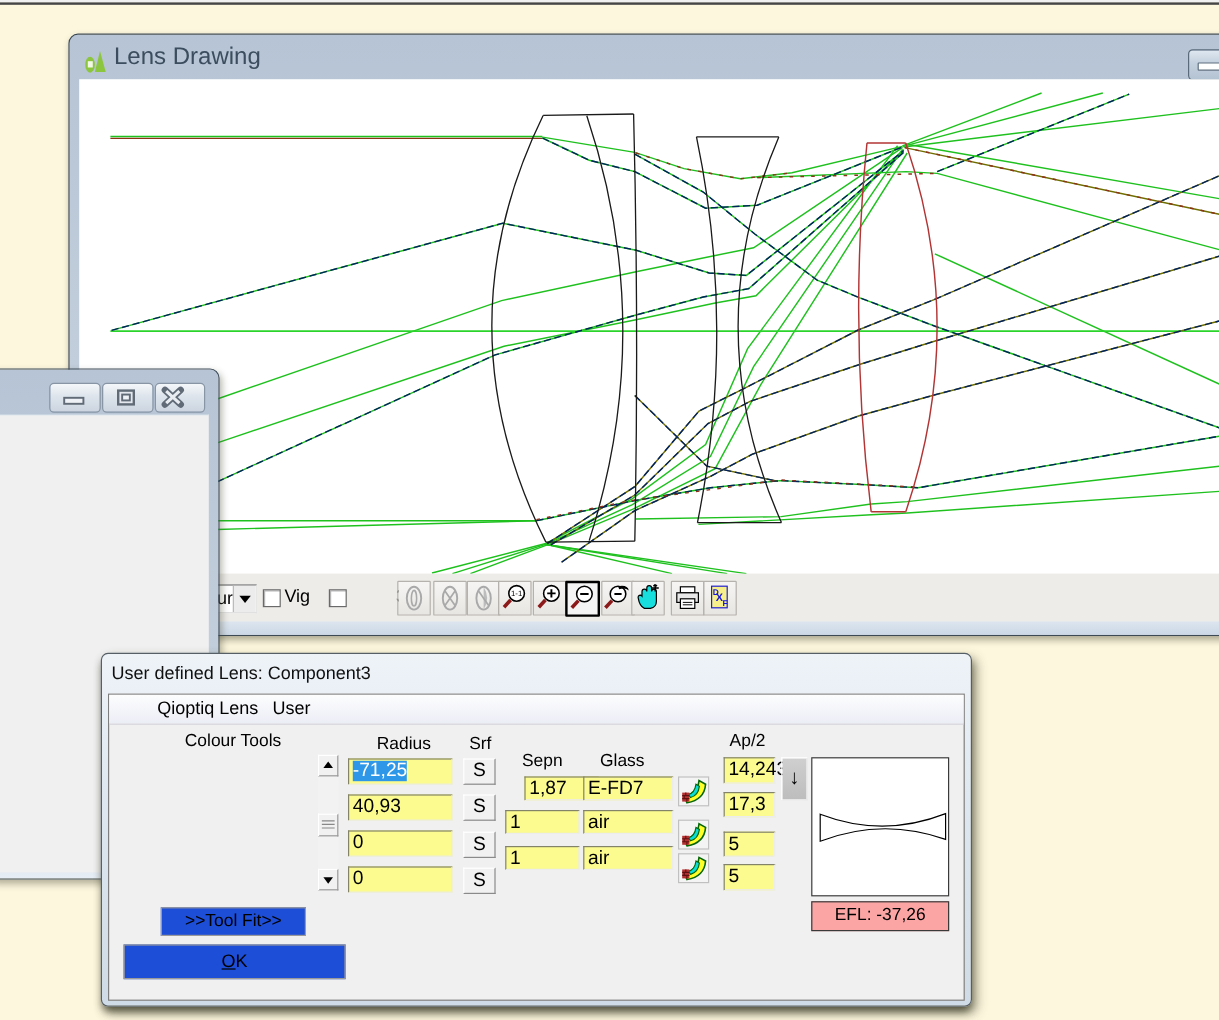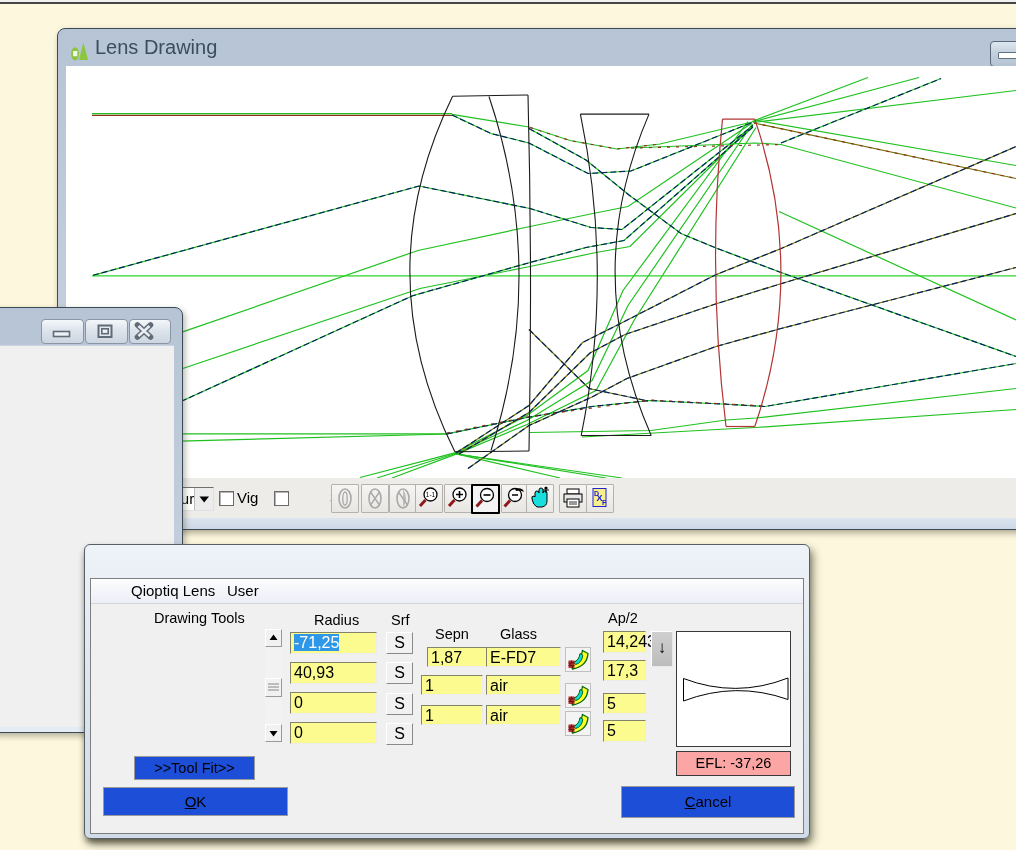--- a/index.html
+++ b/index.html
@@ -236,26 +236,27 @@
     <rect x="12.5" y="12.5" width="16" height="5" fill="#eef1f5" stroke="#606b77" stroke-width="1.6"></rect>
     <rect x="57.5" y="6.5" width="13" height="11.5" fill="#e4e8ee" stroke="#606b77" stroke-width="2"></rect>
     <rect x="60.8" y="9.8" width="6.4" height="4.9" fill="#eef1f5" stroke="#606b77" stroke-width="1.6"></rect>
     <path d="M96.5 6 L109.5 18 M109.5 6 L96.5 18" stroke="#606b77" stroke-width="5.6" stroke-linecap="round"></path>
     <path d="M97.5 7 L108.5 17 M108.5 7 L97.5 17" stroke="#e9edf2" stroke-width="2.6" stroke-linecap="butt"></path>
   </svg>
   <div class="abs" id="lftw-client"></div>
 </div>
 
 <div class="abs" id="dlg">
+  <div class="abs" id="dlg-title">User defined Lens: Component3</div>
   <div class="abs" id="dlg-panel">
     <div class="abs" id="menubar">
         <span style="left:12px;">Qioptiq Lens</span>
         <span style="left:108px;">User</span>
       </div>
-    <div class="lab" style="left:63px;top:31px;">Drawing Tools</div>
+    <div class="lab" style="left:63px;top:31px;">Colour Tools</div>
     <div class="abs" style="left:174px;top:50px;width:17px;height:113px;background:#f2f2f2;">
       <div style="position:absolute;left:0;top:0;width:15px;height:16px;background:#f1f1f1;border:1px solid #999;border-top-color:#fff;border-left-color:#fff;"></div>
       <svg style="position:absolute;left:4px;top:5px;" width="9" height="7" viewBox="0 0 9 7">
           <path d="M4.5 0.5 L8.5 6 L0.5 6 Z" fill="#000"></path>
         </svg>
       <div style="position:absolute;left:0;bottom:0;width:15px;height:16px;background:#f1f1f1;border:1px solid #999;border-top-color:#fff;border-left-color:#fff;"></div>
       <svg style="position:absolute;left:4px;bottom:5px;" width="9" height="7" viewBox="0 0 9 7">
           <path d="M4.5 6.5 L0.5 1 L8.5 1 Z" fill="#000"></path>
         </svg>
       <div style="position:absolute;left:0;top:49px;width:15px;height:17px;background:#f1f1f1;border:1px solid #999;border-top-color:#fff;border-left-color:#fff;"></div>
@@ -267,21 +268,21 @@
     <div class="yfield" style="left:199px;top:53px;width:82px;height:20px;"><span style="background:#2f97e8;color:#fff;">-71,25</span></div>
     <div class="yfield" style="left:199px;top:83px;width:82px;height:20px;">40,93</div>
     <div class="yfield" style="left:199px;top:113px;width:82px;height:20px;">0</div>
     <div class="yfield" style="left:199px;top:143px;width:82px;height:20px;">0</div>
     <div class="lab" style="left:300px;top:33px;">Srf</div>
     <div class="sbtn" style="top:53px;">S</div>
     <div class="sbtn" style="top:83px;">S</div>
     <div class="sbtn" style="top:114px;">S</div>
     <div class="sbtn" style="top:144px;">S</div>
     <div class="lab" style="left:344px;top:47px;">Sepn</div>
-    <div class="yfield" style="left:336px;top:68px;width:57px;height:18px;">1,87</div>
+    <div class="yfield" style="left:346px;top:68px;width:57px;height:18px;">1,87</div>
     <div class="yfield" style="left:330px;top:96px;width:57px;height:18px;">1</div>
     <div class="yfield" style="left:330px;top:126px;width:57px;height:18px;">1</div>
     <div class="lab" style="left:409px;top:47px;">Glass</div>
     <div class="yfield" style="left:395px;top:68px;width:70px;height:18px;">E-FD7</div>
     <div class="yfield" style="left:395px;top:96px;width:70px;height:18px;">air</div>
     <div class="yfield" style="left:395px;top:126px;width:70px;height:18px;">air</div>
     <div class="micon" style="top:68px;"><svg width="24" height="23" viewBox="0 0 24 23">
           <path d="M4 15.5 Q15.5 13.5 16.5 2.5 L22 5.5 Q21 18.5 6.5 21 Z" fill="#ffff29" stroke="#056605" stroke-width="1.3"></path>
           <path d="M7.5 14.2 Q13 12.8 14 5.5 L16.8 7.2 Q16 14.8 9.5 16.6 Z" fill="#0adbdb" stroke="#056605" stroke-width="1"></path>
           <rect x="2.5" y="12.5" width="6" height="7.5" fill="#b53030"></rect>
@@ -306,15 +307,14 @@
     <div class="yfield" style="left:512px;top:141px;width:38px;height:20px;">5</div>
     <div class="abs" id="downbtn">↓</div>
     <div class="abs" id="preview">
       <svg width="113" height="114" viewBox="0 0 113 114">
         <path d="M6.5 46.5 L6.5 69 Q58.8 49 111 67.5 L111 46 Q58.8 66.5 6.5 46.5 Z" fill="none" stroke="#000" stroke-width="1"></path>
       </svg>
     </div>
     <div class="abs" id="efl">EFL: -37,26</div>
     <div class="dbtn" style="left:43px;top:177px;width:119px;height:22px;font-size:14.5px;line-height:22px;">&gt;&gt;Tool Fit&gt;&gt;</div>
     <div class="dbtn" style="left:12px;top:208px;width:183px;height:27px;font-size:15px;line-height:27px;"><u>O</u>K</div>
-    <div class="dbtn" style="left:530px;top:207px;width:172px;height:30px;font-size:15px;line-height:30px;"><u>C</u>ancel</div>
   </div>
 </div>
 
 </body></html>

